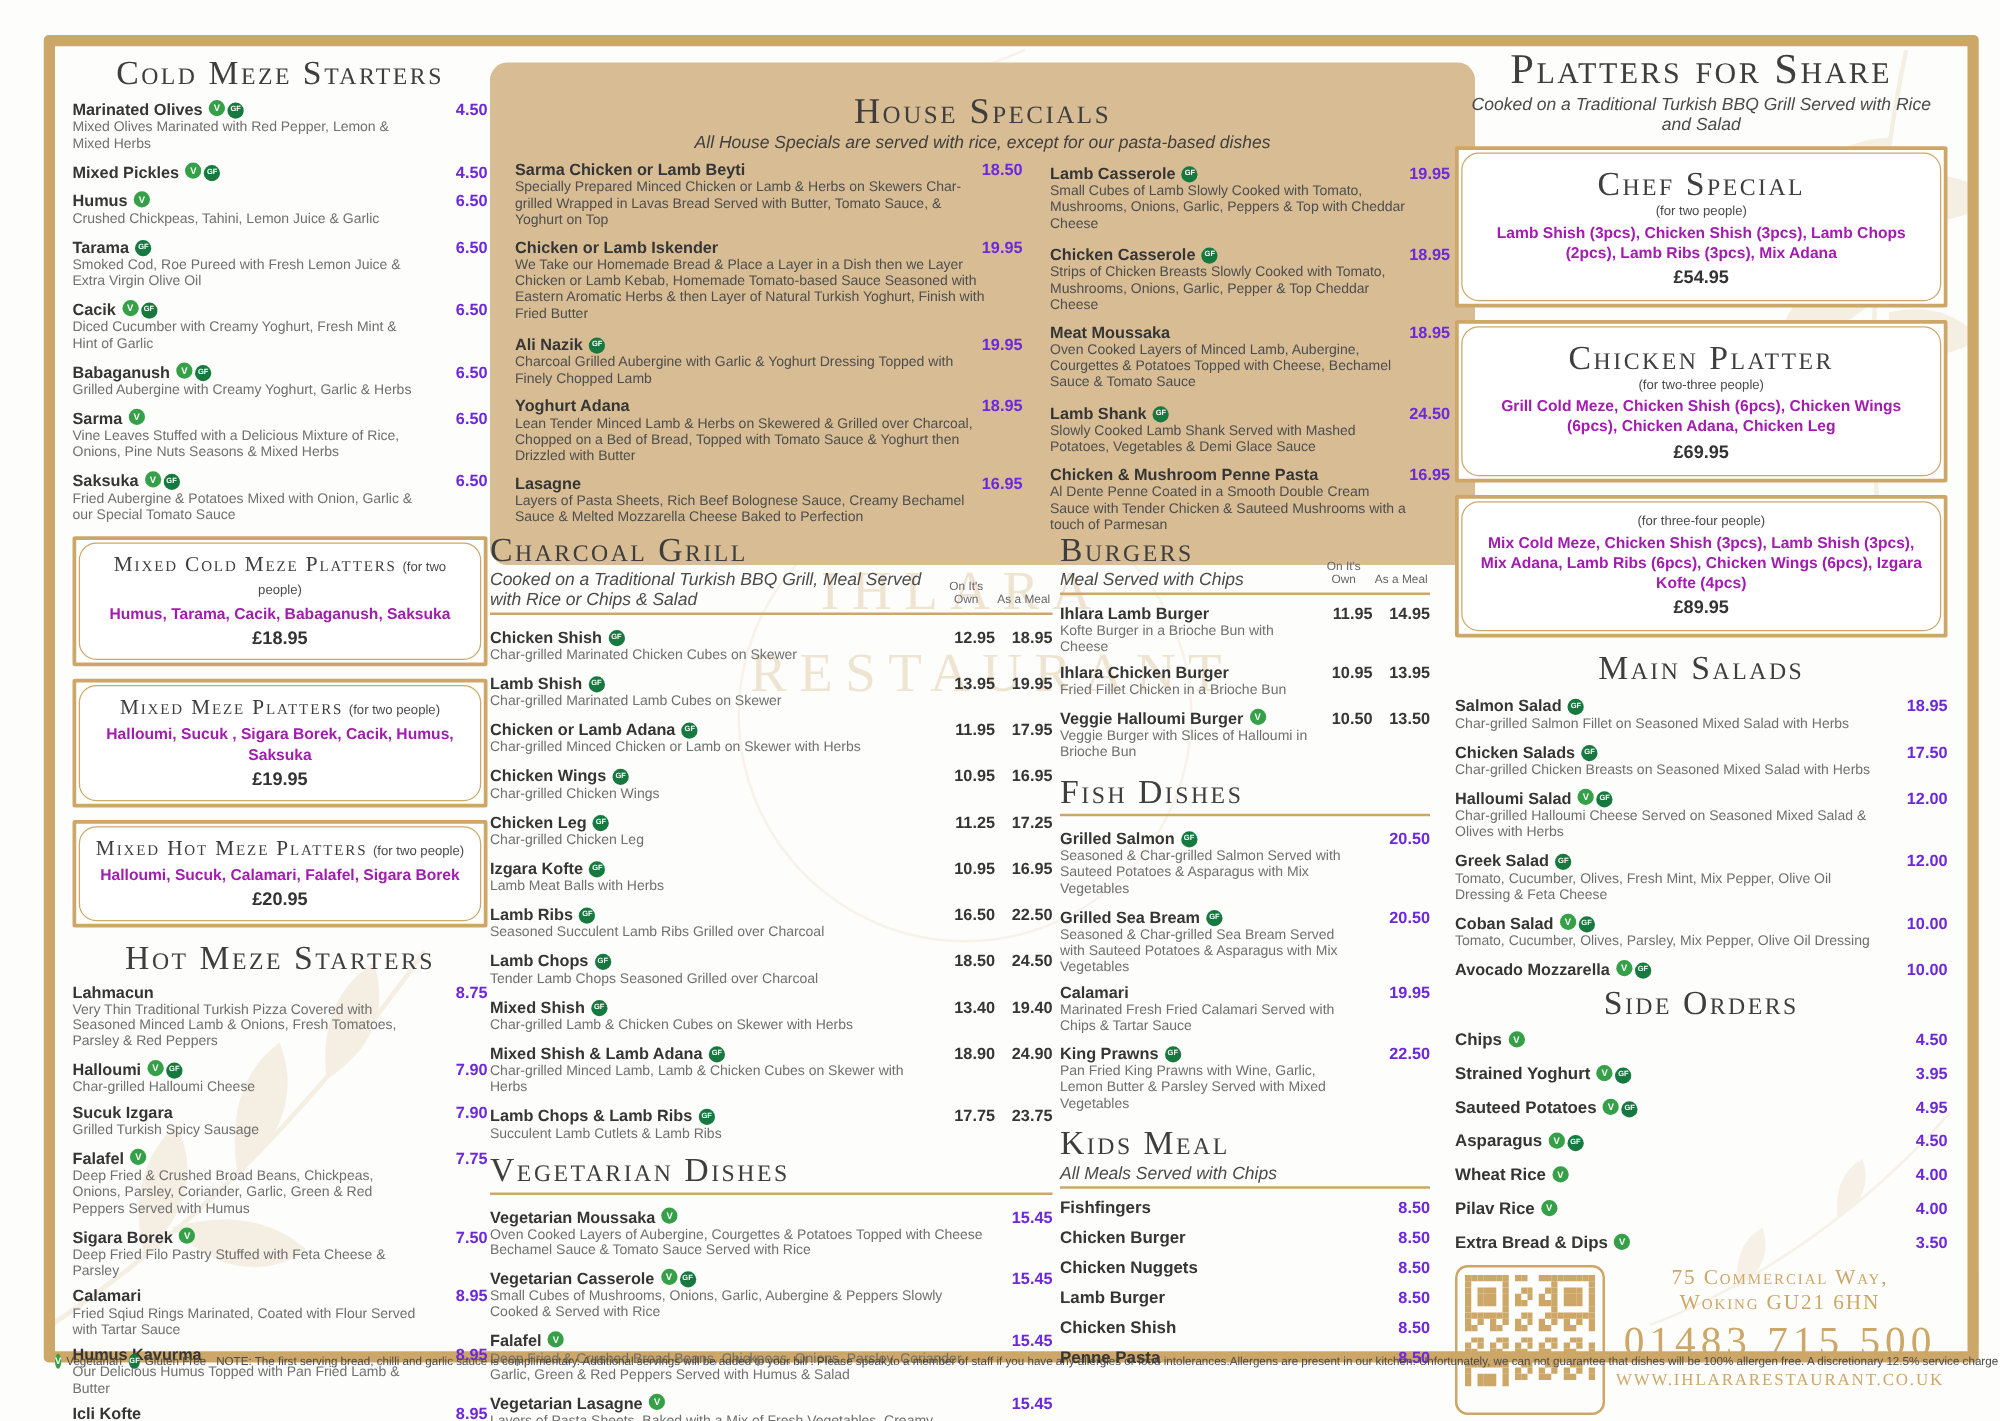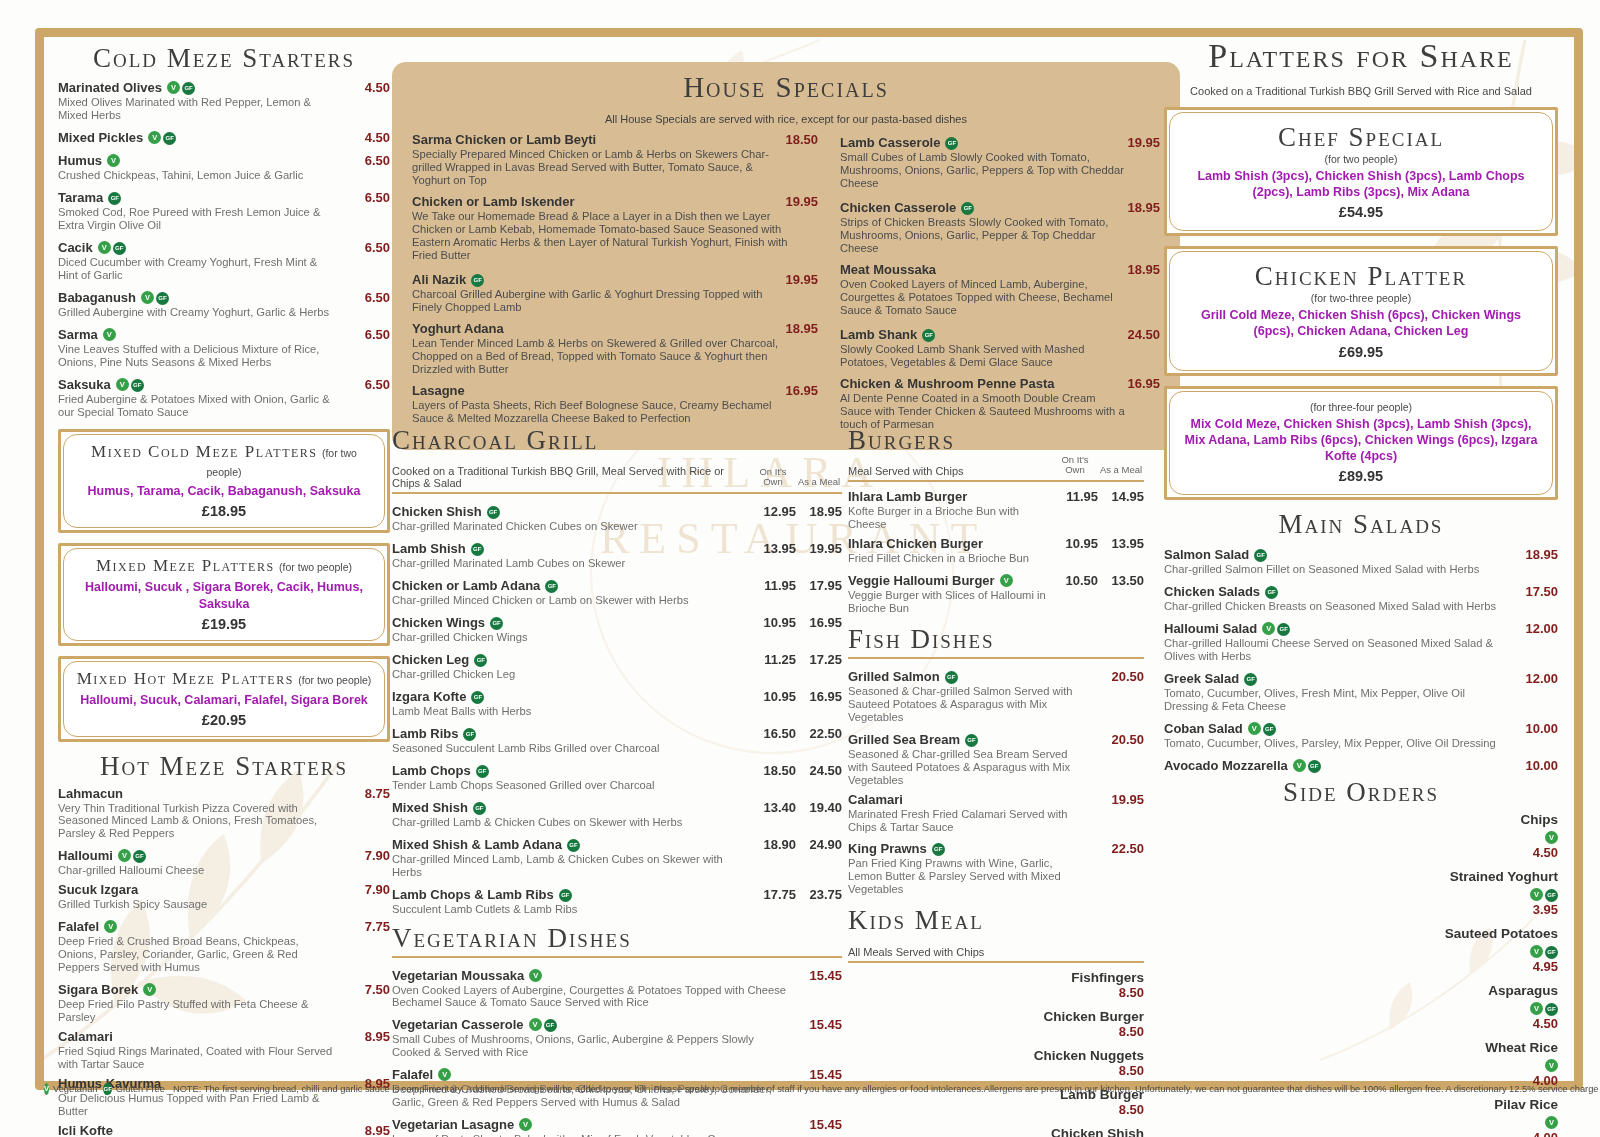--- a/index.html
+++ b/index.html
@@ -10,46 +10,46 @@
   
   .wm{position:absolute;opacity:.16;pointer-events:none;}
   .wm-text{position:absolute;left:600px;top:440px;width:340px;text-align:center;
            font-family:"Liberation Serif",serif;color:#cda768;opacity:.28;
            font-size:44px;letter-spacing:10px;line-height:1.5;pointer-events:none;}
   .wm-circle{position:absolute;left:590px;top:390px;width:360px;height:360px;border:2px solid #cda768;
              border-radius:50%;opacity:.12;pointer-events:none;}
   
   .sec-title{font-family:"Liberation Serif",serif;font-variant:small-caps;letter-spacing:2px;
              color:#3e3e3e;font-size:27px;font-weight:500;line-height:1.05;}
-  .sec-sub{font-size:11px;color:#4a4a4a;margin-top:11px;}
+  .sec-sub{font-size:14px;color:#4a4a4a;margin-top:1px;font-style:italic;}
   .center{text-align:center;}
   .sec-head{display:flex;align-items:flex-end;border-bottom:2px solid #cda768;
             padding-bottom:3px;margin-bottom:7px;}
   .sec-head .titles{flex:1;}
   .colhead{width:46px;text-align:center;font-size:9.5px;color:#666;line-height:1.15;padding-bottom:1px;}
   
   .mi{margin-bottom:5px;}
   .mi-head{display:flex;align-items:flex-end;}
   .mi-name{font-weight:bold;font-size:13px;color:#353535;white-space:nowrap;}
   .badges{white-space:nowrap;margin-left:3px;}
   .badge{display:inline-block;width:13px;height:13px;border-radius:50%;color:#fff;
          font-size:7.5px;font-weight:bold;text-align:center;line-height:13px;margin-left:2px;
          vertical-align:1px;font-family:"Liberation Sans",sans-serif;}
   .badge.v{background:#35a047;}
   .badge.gf{background:#17793f;font-size:6px;}
   .sp{flex:1;}
-  .p1{font-weight:bold;font-size:13px;color:#7f1d1d;margin-left:8px;}
+  .p1{font-weight:bold;font-size:13px;color:#6d28d9;margin-left:8px;}
   .p2{width:46px;text-align:right;font-weight:bold;font-size:13px;color:#353535;}
   .mi-desc{font-size:11.2px;line-height:1.16;color:#6f6f6f;margin-top:1px;}
   .pad-desc .mi-desc{margin-right:95px;}
   .pad-desc-s .mi-desc{margin-right:55px;}
   
   #col-left{position:absolute;left:58px;top:44px;width:332px;}
-  #box-house{position:absolute;left:392px;top:62px;width:748px;height:372px;
-             background:#d8bd94;border-radius:14px;padding:10px 20px 6px;}
+  #box-house{position:absolute;left:392px;top:50px;width:748px;height:372px;
+             background:#d8bd94;border-radius:14px;padding:24px 20px 6px;}
   #col-grill{position:absolute;left:392px;top:426px;width:450px;}
   #col-burg{position:absolute;left:848px;top:426px;width:296px;}
   #col-right{position:absolute;left:1164px;top:38px;width:394px;}
   
   #box-house .sec-title{font-size:29px;text-align:center;}
   #box-house .sec-sub{text-align:center;margin-bottom:7px;color:#3f3f3f;}
   .hs-cols{display:flex;gap:22px;}
   .hs-l{width:406px;}
   .hs-r{flex:1;}
   #box-house .mi-desc{color:#4d4d4d;margin-right:30px;}
@@ -58,21 +58,21 @@
   .pbox{border:3px solid #cda768;border-radius:2px;padding:2px;margin:10px 0;background:#fff;}
   .pbox-in{border:1px solid #cda768;border-radius:14px;text-align:center;padding:7px 10px 8px;}
   .pbox-title{font-family:"Liberation Serif",serif;font-variant:small-caps;letter-spacing:1.5px;
               font-size:17px;color:#3e3e3e;}
   .pbox-for{font-size:10.5px;color:#4a4a4a;}
   .pbox-items{font-weight:bold;font-size:12.5px;margin-top:3px;line-height:1.3;color:#a21caf;}
   .pbox-price{font-weight:bold;font-size:14.5px;margin-top:4px;color:#333;}
   .pbox.big .pbox-title{font-size:27px;letter-spacing:2px;}
   .pbox.big .pbox-in{padding:9px 12px 10px;}
   
-  .row-item{display:flex;align-items:flex-end;margin-bottom:9px;flex-direction:column;}
+  .row-item{display:flex;align-items:center;margin-bottom:9px;}
   .row-item .mi-name{font-size:13.5px;}
   
   .contact{display:flex;margin-top:10px;gap:14px;}
   .qr-wrap{width:112px;text-align:center;}
   .qr{width:104px;height:104px;border:2px solid #cda768;border-radius:10px;padding:6px;
       display:grid;grid-template-columns:repeat(21,1fr);grid-template-rows:repeat(21,1fr);}
   .qr i{display:block;}
   .qr i.on{background:#cda768;}
   .c-right{flex:1;text-align:center;color:#cda768;}
   .addr{font-family:"Liberation Serif",serif;font-variant:small-caps;font-size:17px;

